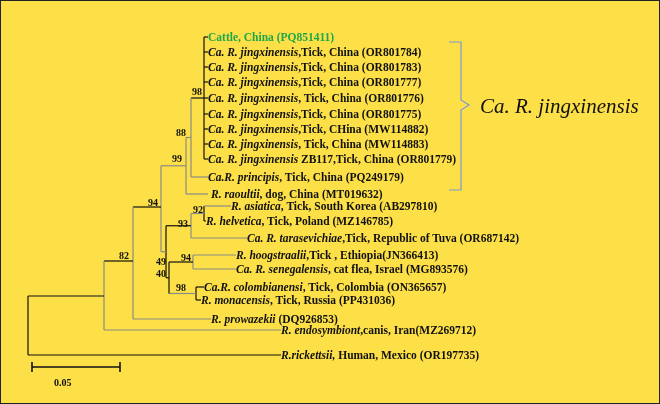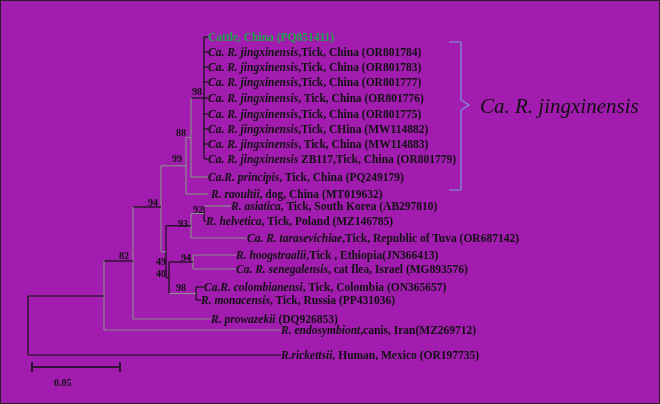--- a/index.html
+++ b/index.html
@@ -1,19 +1,19 @@
 <!DOCTYPE html>
 <html><head>
   <meta charset="utf-8">
   <style>
     html, body { margin: 0; padding: 0; background: #ffffff; }
     body { width: 660px; height: 404px; overflow: hidden; }
     #frame {
       position: absolute; left: 0; top: 0; width: 658px; height: 402px;
-      border: 1px solid #222; background: #a21caf;
+      border: 1px solid #222; background: #fde047;
     }
     svg { position: absolute; left: 0; top: 0; }
     .lbl { font-family: "Liberation Serif", serif; font-size: 11.5px; font-weight: bold; fill: #111; }
     .lbl .it { font-style: italic; }
     .lbl.green { fill: #1fa64a; }
     .boot { font-family: "Liberation Serif", serif; font-size: 10px; font-weight: bold; fill: #111; }
     .clade { font-family: "Liberation Serif", serif; font-size: 21px; font-style: italic; fill: #111; }
     .scale-lbl { font-family: "Liberation Serif", serif; font-size: 10px; font-weight: bold; fill: #111; }
   </style>
 </head>

